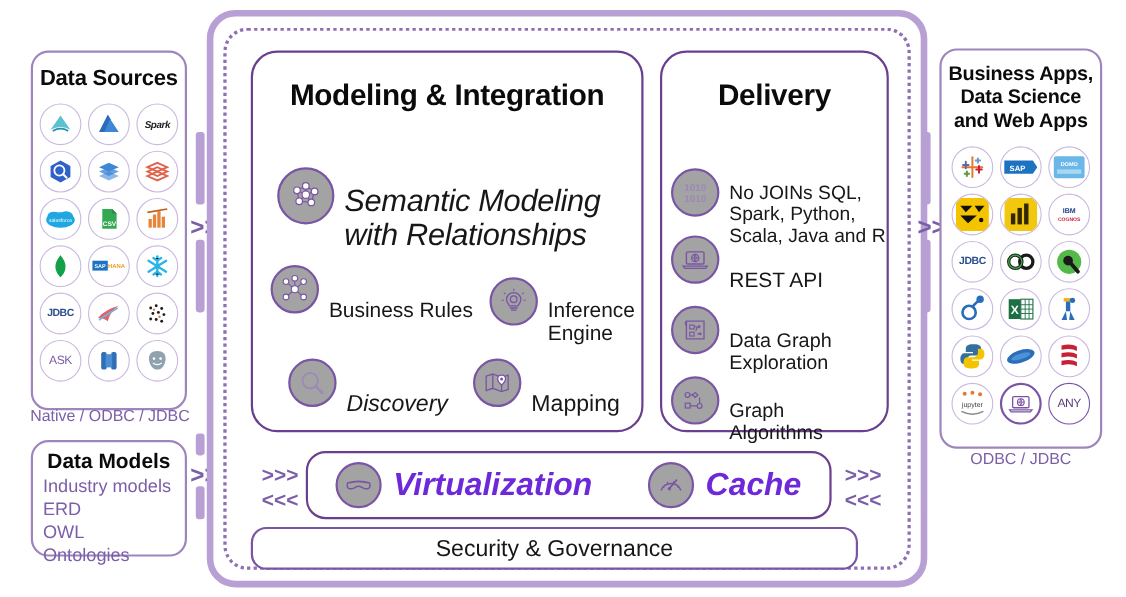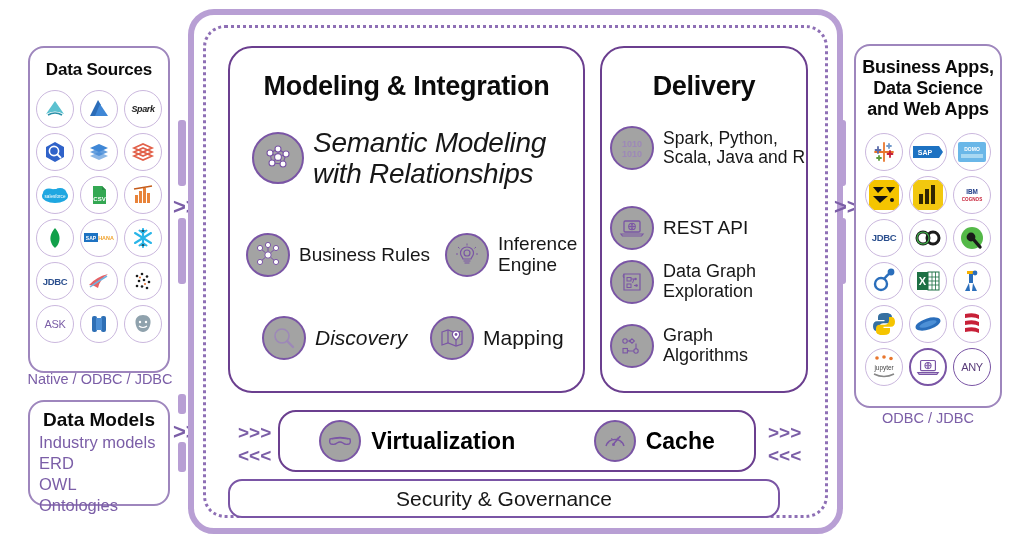--- a/index.html
+++ b/index.html
@@ -88,30 +88,30 @@
   }
 
   .feature{display:flex;align-items:center;gap:9px;}
   .fcircle{
     flex:0 0 auto;
     border-radius:50%;
     border:2px solid #7a55a5;
     display:flex;align-items:center;justify-content:center;
     background:#a3a3a3;box-sizing:border-box;
   }
-  .flabel{color:#171717;line-height:1.1;}
+  .flabel{color:#171717;line-height:1.1;margin-top:40px;}
 
   
   #vcbar{
     position:absolute;left:278px;top:410px;width:478px;height:62px;
     box-sizing:border-box;border:2.5px solid #6b3f8f;border-radius:18px;background:#fff;
     display:flex;align-items:center;justify-content:space-around;
   }
   .vc-item{display:flex;align-items:center;gap:10px;}
-  .vc-label{font-weight:bold;font-size:23px;color:#000000;}
+  .vc-label{font-weight:bold;font-size:29px;color:#6d28d9;font-style:italic;}
 
   #secbar{
     position:absolute;left:228px;top:479px;width:552px;height:39px;
     box-sizing:border-box;border:2px solid #7a55a5;border-radius:14px;background:#fff;
     display:flex;align-items:center;justify-content:center;
   }
   #secbar span{font-size:21px;color:#171717;}
 
   .arrows{
     position:absolute;color:#7b5ea7;font-weight:bold;
@@ -124,21 +124,21 @@
   .sidebar-strip{
     position:absolute;background:#b89fd4;border-radius:3px;
   }
 </style>
 </head>
 <body>
 
 <div id="stage">
 
   <div class="panel" style="left:28px;top:46px;width:142px;height:327px;">
-    <div class="side-title" style="font-size:17px;margin-top:12px;">Data Sources</div>
+    <div class="side-title" style="font-size:20px;margin-top:12px;">Data Sources</div>
     <div class="icon-grid" style="margin-top:10px;padding:0 6px;">
 
       <div class="ico">
         <svg width="26" height="26" viewBox="0 0 26 26">
             <path d="M4 18 L13 5 L22 18 Q13 13 4 18 Z" fill="#3fb6c8" opacity=".85"></path>
             <path d="M6 19 Q13 15 20 19" stroke="#2a8fa8" stroke-width="1.6" fill="none"></path>
           </svg>
       </div>
       <div class="ico">
         <svg width="26" height="26" viewBox="0 0 26 26">
@@ -394,20 +394,21 @@
     <div class="feature" style="position:absolute;left:8px;top:78px;">
       <div class="fcircle" style="width:44px;height:44px;">
         <svg width="30" height="30" viewBox="0 0 30 30">
           <g fill="#9d88b8" font-family="Liberation Sans" font-size="9" font-weight="bold">
             <text x="15" y="14" text-anchor="middle">1010</text>
             <text x="15" y="24" text-anchor="middle">1010</text>
           </g>
         </svg>
       </div>
       <div class="flabel" style="font-size:17.5px;">
+        <div>No JOINs SQL,</div>
         <div>Spark, Python,</div>
         <div>Scala, Java and R</div>
       </div>
     </div>
 
     <div class="feature" style="position:absolute;left:8px;top:158px;">
       <div class="fcircle" style="width:44px;height:44px;">
         <svg width="28" height="28" viewBox="0 0 28 28">
           <rect x="6" y="7" width="16" height="11" rx="1.2" fill="none" stroke="#7a55a5" stroke-width="1.3"></rect>
           <path d="M3 20 h22 l-1.5 2 h-19 Z" fill="none" stroke="#7a55a5" stroke-width="1.2"></path>

